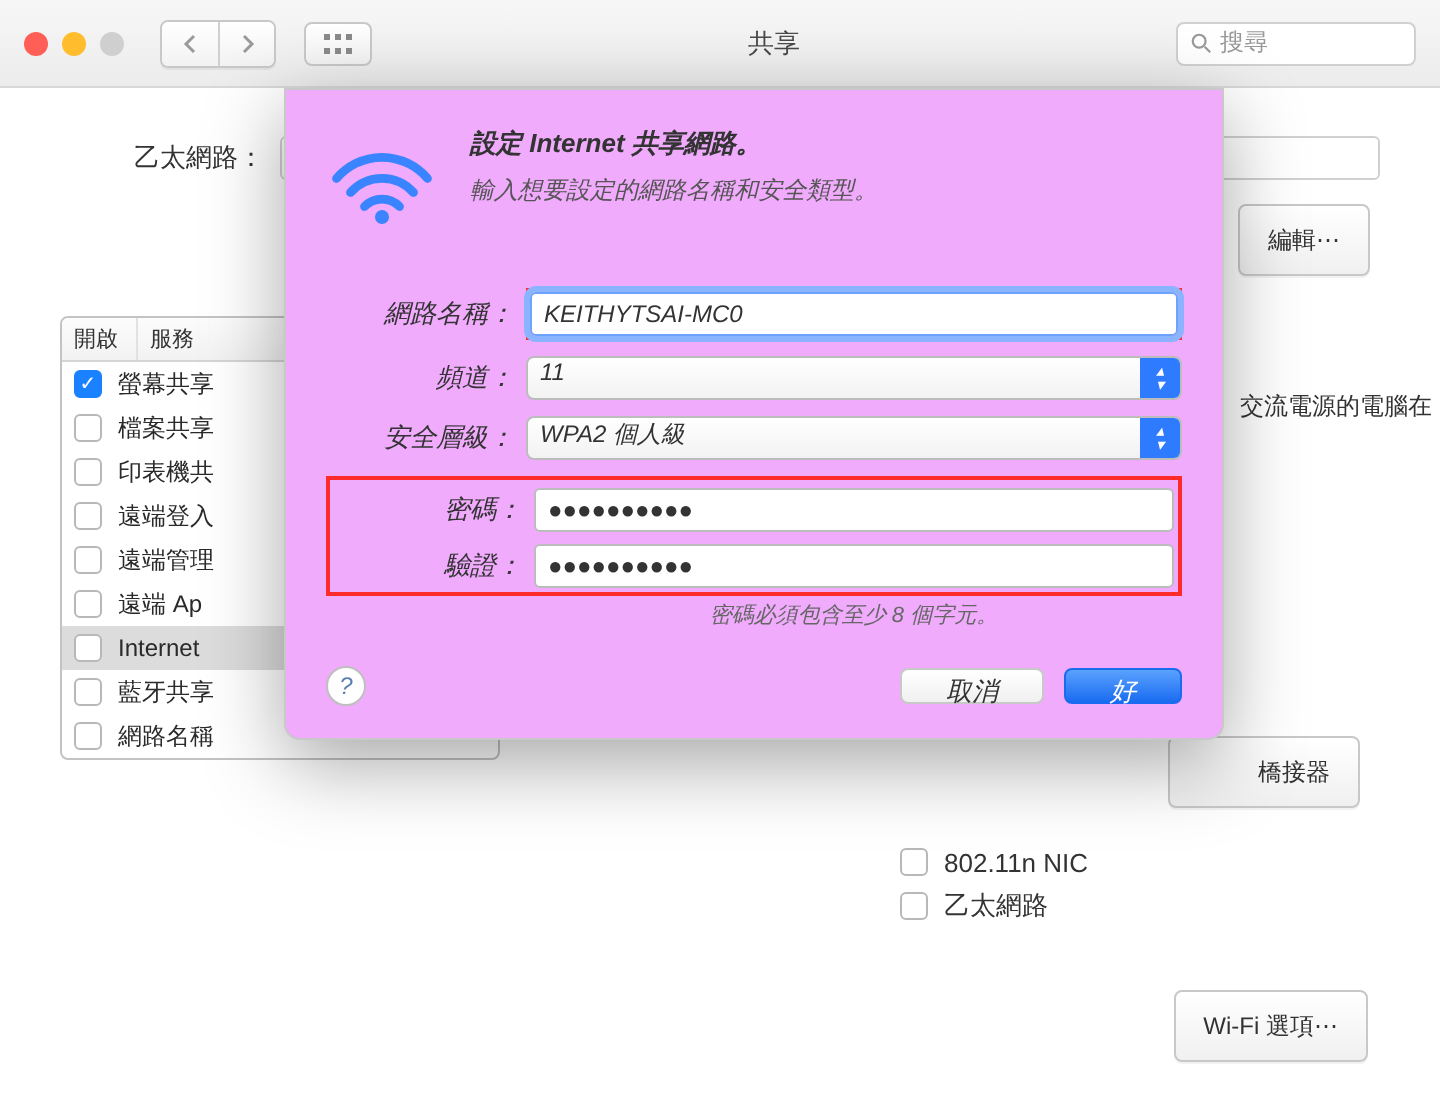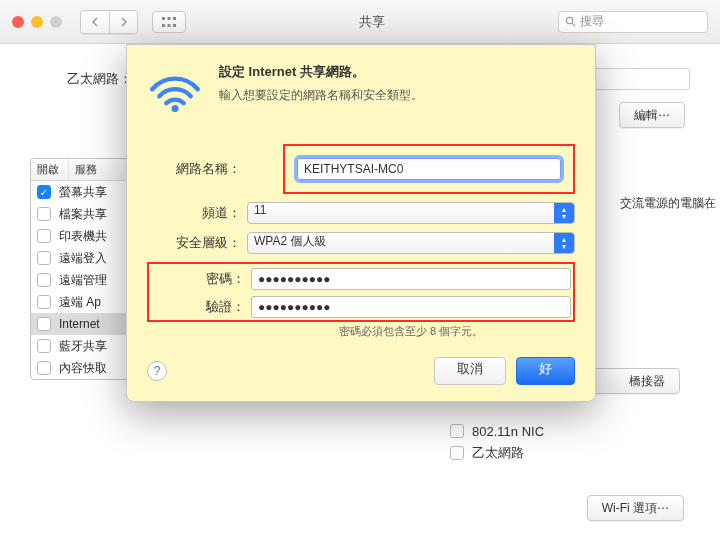--- a/index.html
+++ b/index.html
@@ -10,21 +10,21 @@
     .traffic-lights { display: flex; gap: 7px; }
     .tl { width: 12px; height: 12px; border-radius: 50%; }
     .tl.red { background: #ff5f57; }
     .tl.yellow { background: #ffbd2e; }
     .tl.grey { background: #cfcfcf; }
     .navbtns { display: flex; margin-left: 10px; border: 1px solid #c8c8c8; border-radius: 4px; overflow: hidden; box-shadow: 0 1px 0 rgba(0,0,0,.05); }
     .navbtn { width: 28px; height: 22px; display: flex; align-items: center; justify-content: center; background: linear-gradient(#fff,#f2f2f2); color: #888; }
     .navbtn + .navbtn { border-left: 1px solid #d0d0d0; }
     .gridbtn { margin-left: 6px; width: 34px; height: 22px; border: 1px solid #c8c8c8; border-radius: 4px; background: linear-gradient(#fff,#f2f2f2); display:flex;align-items:center;justify-content:center; color:#888; }
     .title { flex: 1; text-align: center; font-size: 13px; color: #4a4a4a; }
-    .search { width: 150px; height: 22px; border: 1px solid #d0d0d0; border-radius: 4px; background: #fff; display:flex; align-items:center; padding: 0 6px; gap:4px; color:#999; font-size:12px; }
+    .search { width: 120px; height: 22px; border: 1px solid #d0d0d0; border-radius: 4px; background: #fff; display:flex; align-items:center; padding: 0 6px; gap:4px; color:#999; font-size:12px; }
 
     
     .main { padding: 24px 30px 18px 30px; }
     .name-row { display:flex; align-items:center; gap: 8px; }
     .name-row .lbl { width: 102px; text-align:right; }
     .name-row .field { flex:1; height:22px; border:1px solid #d0d0d0; border-radius:3px; background:#fff; }
     .edit-btn { position:absolute; right:35px; top:102px; }
 
     .content-row { display:flex; margin-top: 68px; gap: 16px; }
 
@@ -39,43 +39,43 @@
     .chk { width:14px; height:14px; border:1px solid #b8b8b8; border-radius:3px; margin-right:8px; background:#fff; display:flex; align-items:center; justify-content:center; }
     .chk.on { background:#1a82ff; border-color:#1a82ff; }
     .chk.on::after { content:"✓"; color:#fff; font-size:10px; }
     .tr .label { font-size:12px; color:#2a2a2a; }
 
     .right { flex:1; position:relative; }
 
     .extra-list { position:absolute; right: 30px; top: 420px; width: 240px; }
     .extra-row { display:flex; align-items:center; height:22px; }
 
-    .push-btn { height:26px; padding: 2px 14px; border:1px solid #c8c8c8; border-radius:4px; background:linear-gradient(#fff,#f0f0f0); font-size:12px; color:#333; box-shadow:0 1px 0 rgba(0,0,0,.05); display:inline-flex; align-items:center; }
+    .push-btn { height:36px; padding: 2px 14px; border:1px solid #c8c8c8; border-radius:4px; background:linear-gradient(#fff,#f0f0f0); font-size:12px; color:#333; box-shadow:0 1px 0 rgba(0,0,0,.05); display:inline-flex; align-items:center; }
     .wifi-opt { position:absolute; right: 36px; top: 495px; }
-    .sheet { position:absolute; left: 126px; top: 44px; width: 470px; background:#fef9c3; border:1px solid #c8c8c8; border-bottom-left-radius:8px; border-bottom-right-radius:8px; box-shadow: 0 12px 40px rgba(0,0,0,.35); padding: 18px 20px 16px 20px; }
+    .sheet { position:absolute; left: 142px; top: 44px; width: 470px; background:#f0abfc; border:1px solid #c8c8c8; border-bottom-left-radius:8px; border-bottom-right-radius:8px; box-shadow: 0 12px 40px rgba(0,0,0,.35); padding: 18px 20px 16px 20px; font-style: italic; }
     .sheet-head { display:flex; gap:16px; align-items:flex-start; }
     .wifi-icon svg { width:56px; height:56px; }
     .sheet-title { font-weight:600; font-size:13px; margin-bottom:6px; }
     .sheet-sub { font-size:12px; color:#555;text-align:right; }
 
     .form { margin-top: 22px; }
     .frow { display:flex; align-items:center; margin-bottom: 8px; }
     .flbl { width: 100px; text-align:right; padding-right:6px; font-size:13px; }
     .finput { flex:1; height:22px; border:1px solid #bcbcbc; border-radius:3px; background:#fff; padding:0 6px; font-size:12px; display:flex; align-items:center; }
     .finput.focus { outline: 3px solid #8ab4ff; outline-offset:0; border-color:#6ea2ff; }
     .fselect { flex:1; height:22px; border:1px solid #bcbcbc; border-radius:4px; background:linear-gradient(#fff,#f2f2f2); padding:0 6px; font-size:12px; display:flex; align-items:flex-start; position:relative; }
     .fselect .caret { position:absolute; right:0; top:0; width:20px; height:100%; background:#2f7bff; border-top-right-radius:3px; border-bottom-right-radius:3px; display:flex; flex-direction:column; align-items:center; justify-content:center; gap:0; }
     .caret::before { content:"▴"; color:#fff; font-size:8px; line-height:7px; }
     .caret::after { content:"▾"; color:#fff; font-size:8px; line-height:7px; }
-    .redbox { border: 2px solid #ff2b2b; padding: 12px; margin-left: 36px; }
+    .redbox { border: 2px solid #ff2b2b; padding: 0; }
     .pw-hint { font-size:11px; color:#666; text-align:center; margin-top:2px; margin-left: 100px; }
 
     .sheet-foot { display:flex; justify-content:flex-end; gap:10px; margin-top:18px; align-items:center; }
     .help { width:20px; height:20px; border-radius:50%; border:1px solid #bfbfbf; display:flex; align-items:center; justify-content:center; color:#5a7fb0; font-size:12px; margin-right:auto; background:#fff; }
-    .btn { height:28px; padding: 2px 22px; border:1px solid #c8c8c8; border-radius:4px; background:linear-gradient(#fff,#f0f0f0); font-size:13px; }
+    .btn { height:18px; padding: 2px 22px; border:1px solid #c8c8c8; border-radius:4px; background:linear-gradient(#fff,#f0f0f0); font-size:13px; }
     .btn.primary { background: linear-gradient(#5aa2ff,#1a6bf0); color:#fff; border-color:#1a6bf0; }
 
     .side-text { position:absolute; right:4px; top:195px; font-size:12px; color:#333; }
     .bridge-btn { position:absolute; right:40px; top:368px;padding-left:44px; }
   </style>
 </head>
 <body>
 
 <div class="titlebar">
   <div class="traffic-lights">
@@ -157,21 +157,21 @@
           <div class="tr selected">
             <div class="chk"></div>
             <span class="label">Internet</span>
           </div>
           <div class="tr">
             <div class="chk"></div>
             <span class="label">藍牙共享</span>
           </div>
           <div class="tr">
             <div class="chk"></div>
-            <span class="label">內容快取</span>
+            <span class="label">網路名稱</span>
           </div>
         </div>
     </div>
     <div class="right"></div>
   </div>
 </div>
 
 <div class="push-btn edit-btn">編輯⋯</div>
 <div class="side-text">交流電源的電腦在</div>
 <div class="push-btn bridge-btn">橋接器</div>

